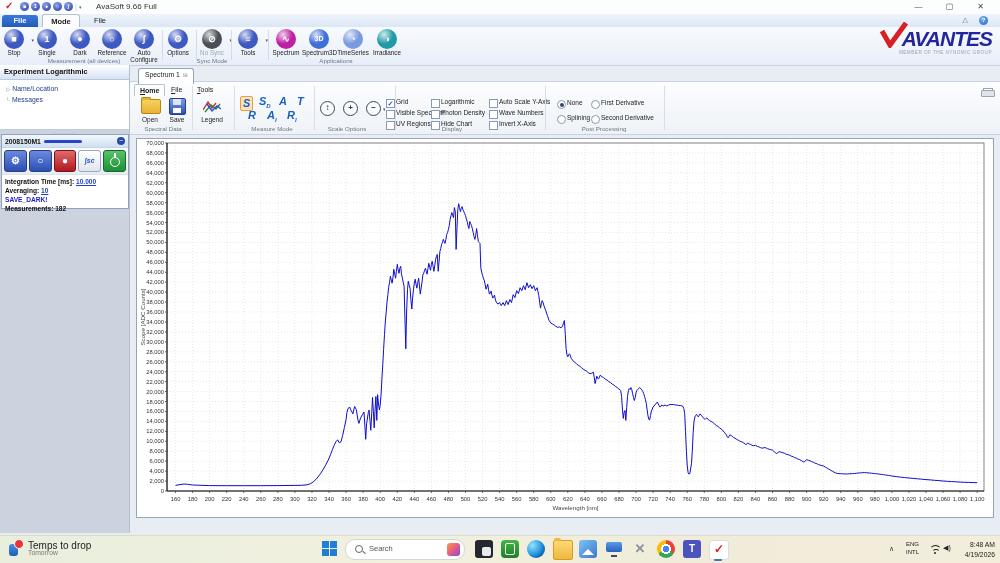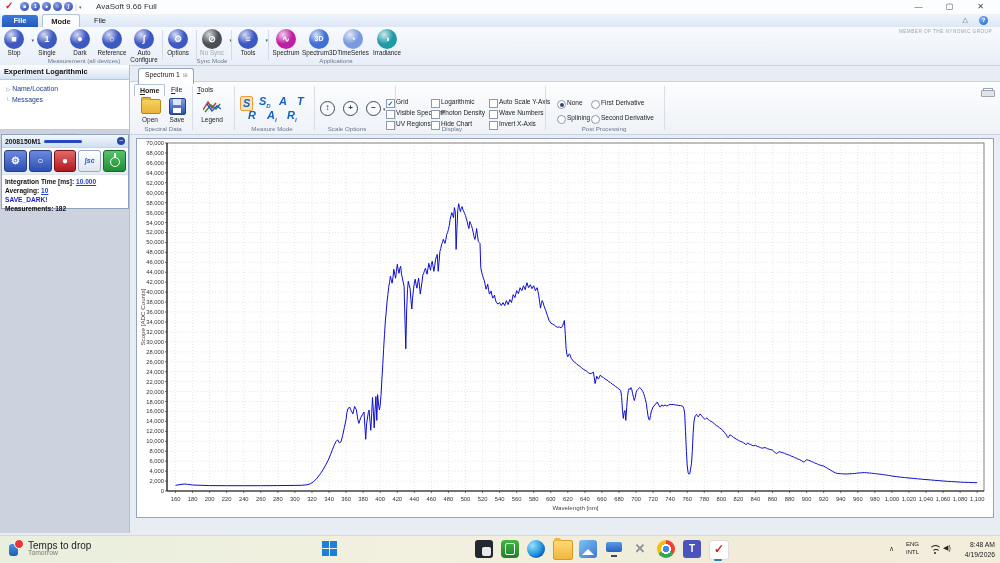--- a/index.html
+++ b/index.html
@@ -217,20 +217,25 @@
       <div class="rsep" style="left: 162px;"></div>
       <div class="rsep" style="left: 196px;"></div>
       <div class="rsep" style="left: 231px;"></div>
       <div class="rsep" style="left: 268px;"></div>
       <div class="rgroup-label" style="left: 84px;">Measurement (all devices)</div>
       <div class="rgroup-label" style="left: 212px;">Sync Mode</div>
       <div class="rgroup-label" style="left: 336px;">Applications</div>
     </div>
 
   <div class="brand">
+    <div class="brand-name"><span>AVANTES</span>
+      <svg class="brand-check" width="30" height="26" viewBox="0 0 30 26">
+          <path d="M3 9 L11 23 L27 1" fill="none" stroke="#d81f26" stroke-width="5"></path>
+        </svg>
+    </div>
     <div class="brand-tag">MEMBER OF THE NYNOMIC GROUP</div>
   </div>
 
   <div class="sidebar">
     <div class="sb-header">Experiment Logarithmic</div>
     <div class="sb-tree">
       <div class="tree-item"><span class="tree-pre">▷</span><span>Name/Location</span></div>
       <div class="tree-item"><span class="tree-pre">└</span><span>Messages</span></div>
     </div>
     <div class="splitter">·········</div>
@@ -590,20 +595,25 @@
   <div class="taskbar"></div>
   <span class="weather-ic"></span>
   <span class="weather-t1">Temps to drop</span>
   <span class="weather-t2">Tomorrow</span>
   <span class="win" id="win-logo">
       <i></i>
       <i></i>
       <i></i>
       <i></i>
     </span>
+  <div class="search">
+    <span class="mag"></span>
+    <span class="search-text">Search</span>
+    <span class="search-img"></span>
+  </div>
   <div id="tb-icons">
       <span class="tbi tb-task-view" style="left: 475px;"></span>
       <span class="tbi tb-green-app" style="left: 501px;"></span>
       <span class="tbi tb-edge" style="left: 527px;"></span>
       <span class="tbi tb-file-explorer" style="left: 553px;"></span>
       <span class="tbi tb-photos" style="left: 579px;"></span>
       <span class="tbi tb-monitor" style="left: 605px;"></span>
       <span class="tbi tb-tools-x" style="left: 631px;">✕</span>
       <span class="tbi tb-chrome" style="left: 657px;"></span>
       <span class="tbi tb-teams" style="left: 683px;">T</span>

